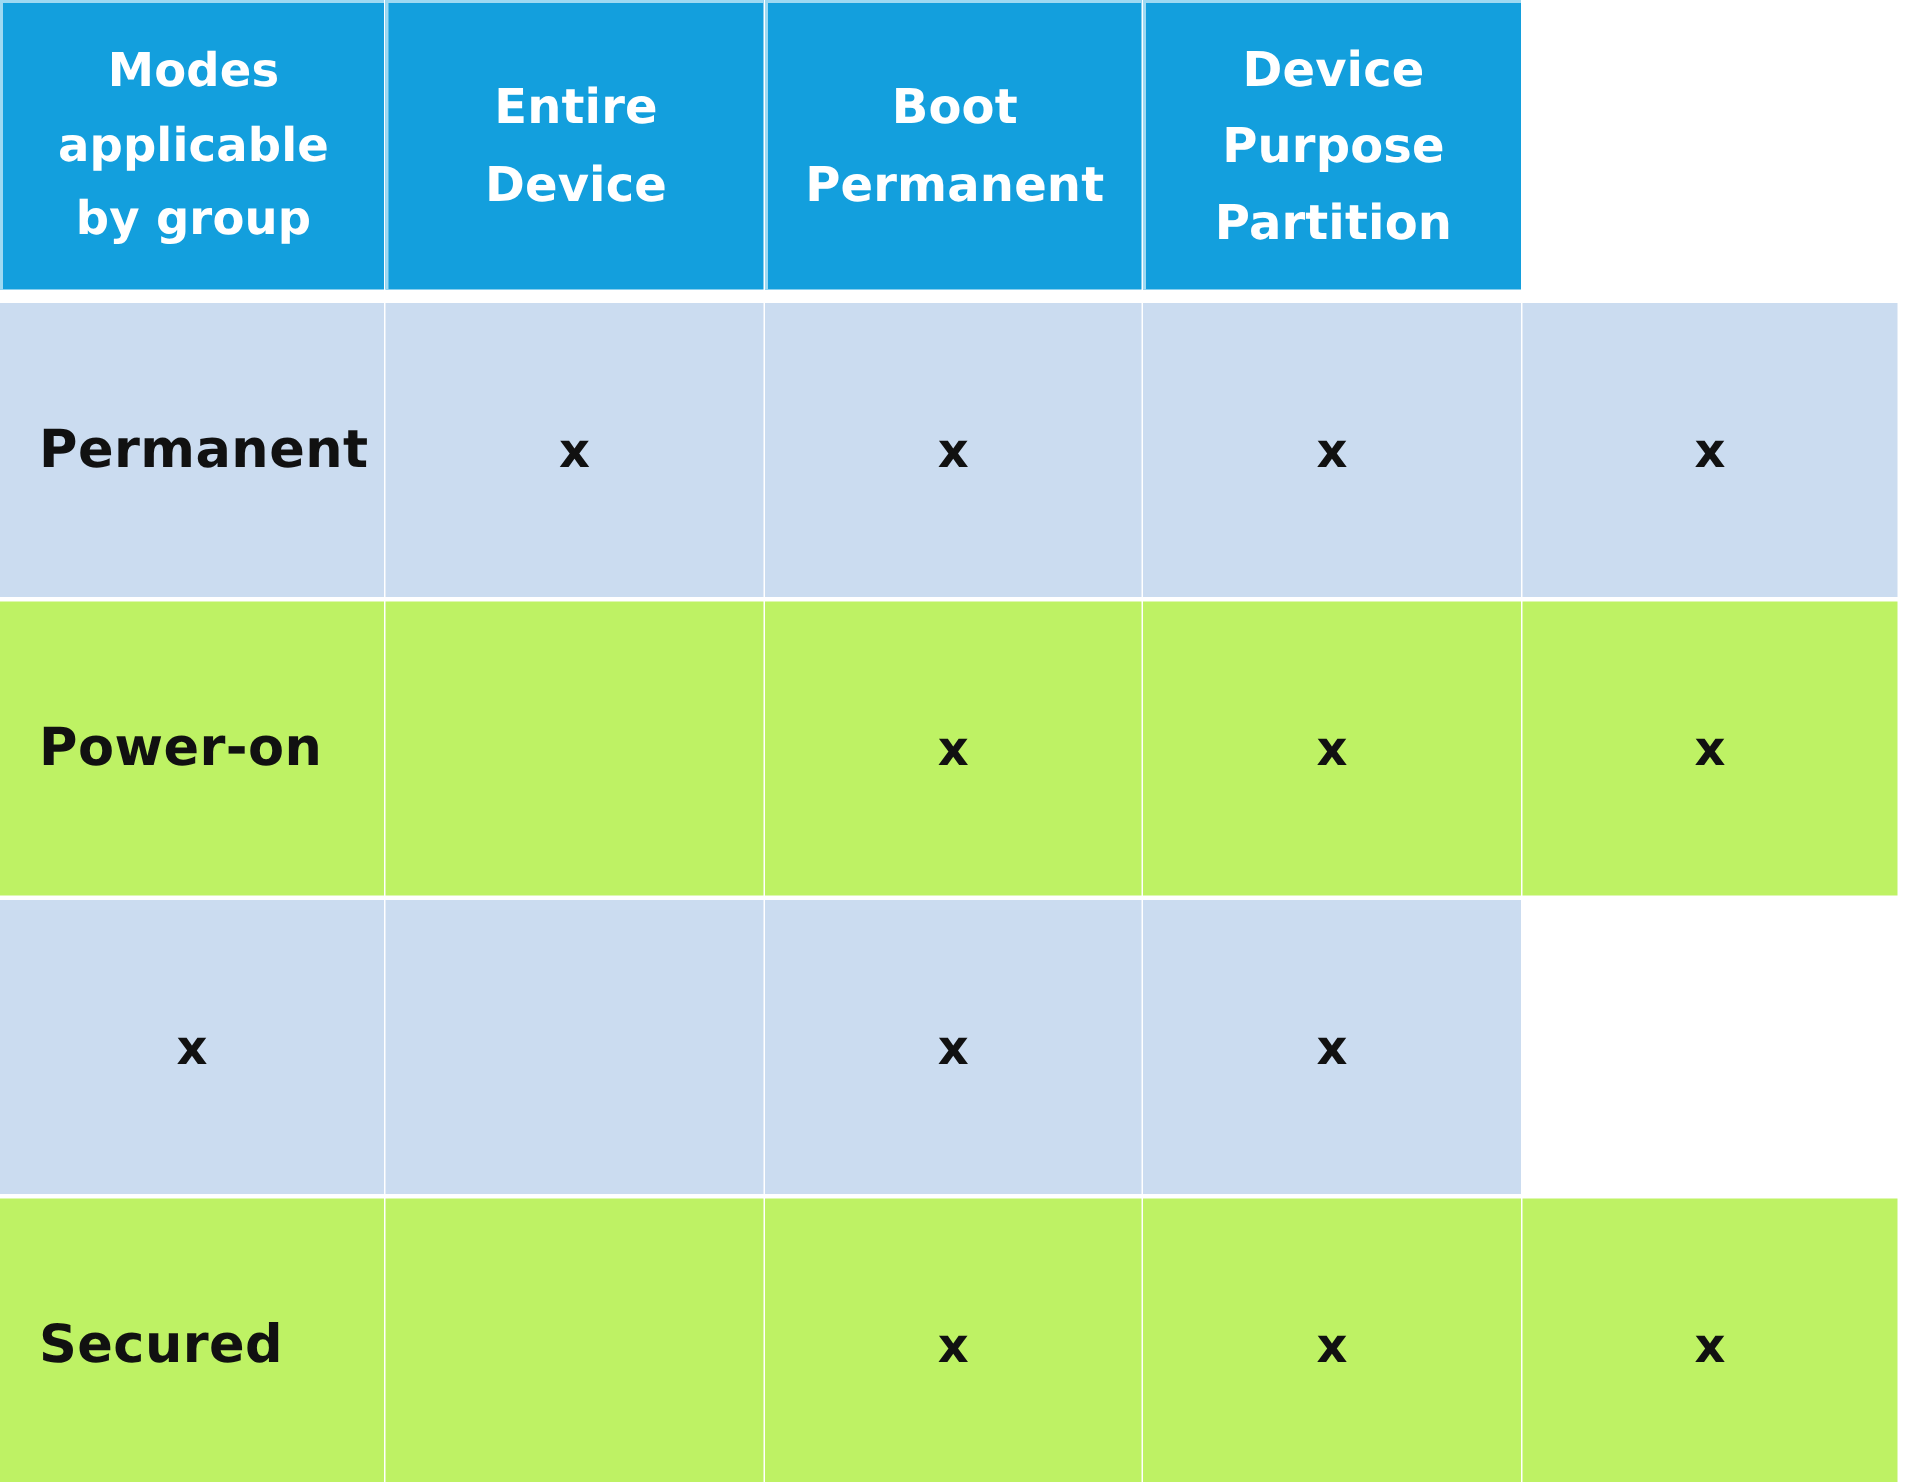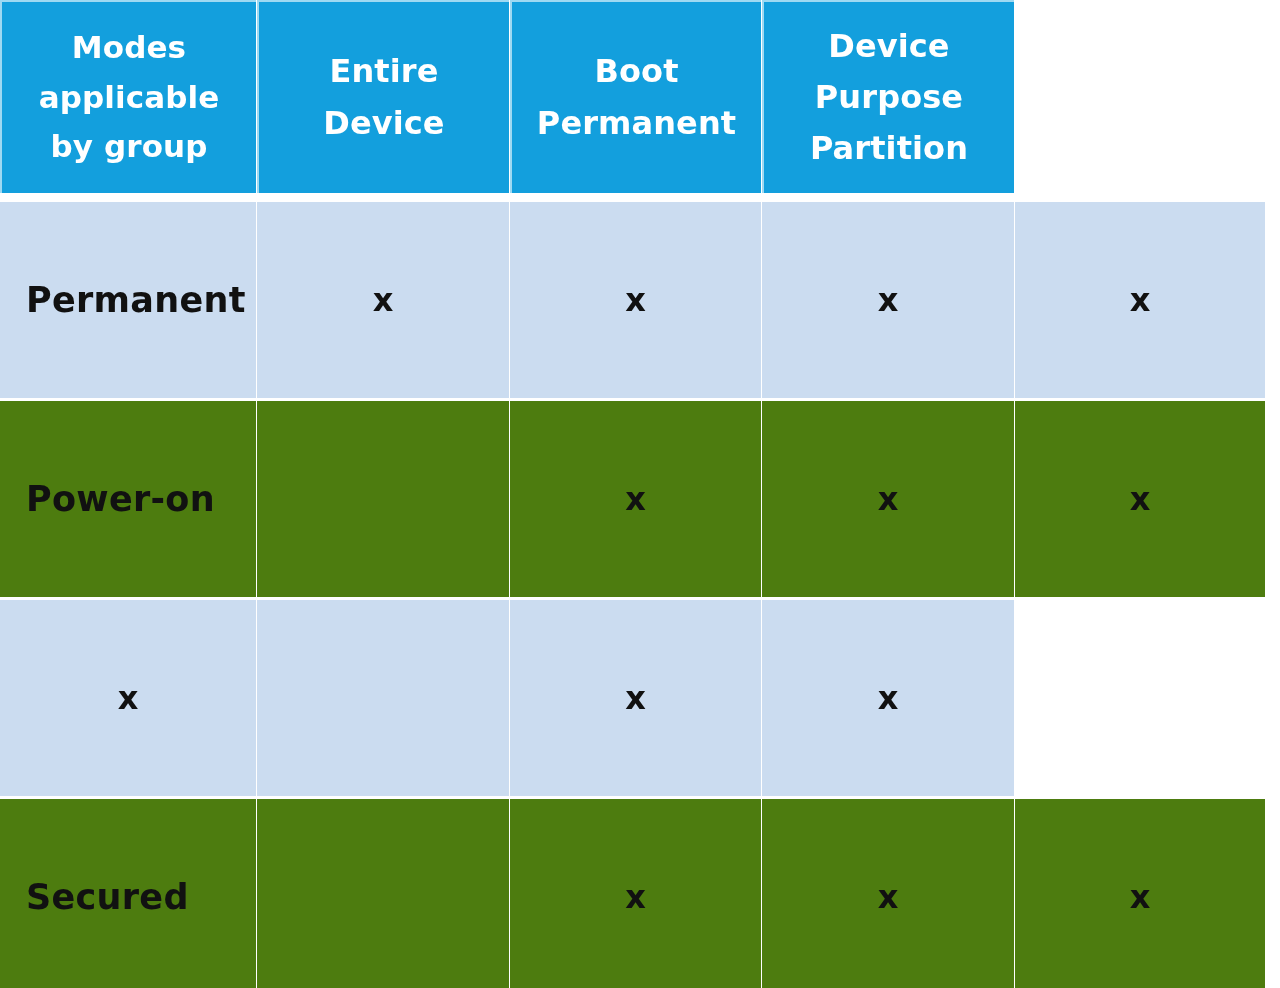--- a/index.html
+++ b/index.html
@@ -69,21 +69,21 @@
     align-items: center;
     justify-content: center;
     color: #111111;
     font-size: 34px;
     font-weight: 600;
   }
   .body-row.shade-dark .body-cell {
     background: #cbdcf0;
   }
   .body-row.shade-light .body-cell {
-    background: #4d7c0f;
+    background: #bef264;
   }
   .body-cell.label-cell {
     justify-content: flex-start;
     padding-left: 26px;
     font-size: 35px;
     font-weight: 600;
     letter-spacing: 0.3px;
     text-align: right;
   }
   .mark {

